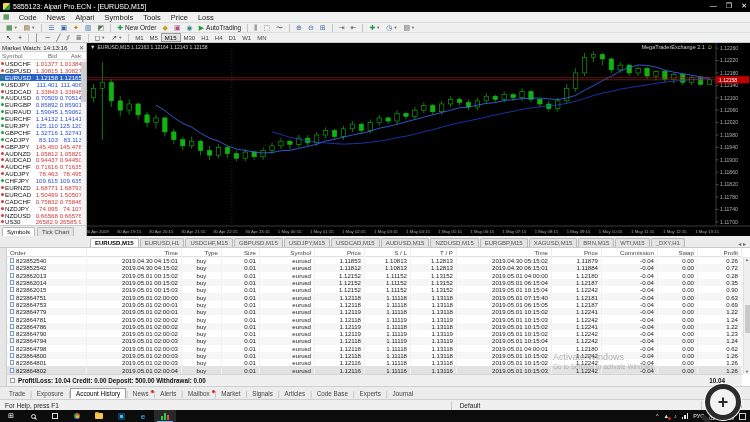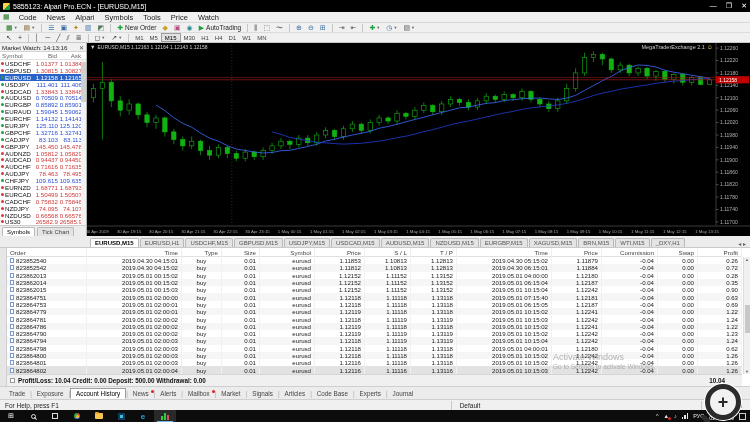--- a/index.html
+++ b/index.html
@@ -186,21 +186,21 @@
     <span>5855123: Alpari Pro.ECN - [EURUSD,M15]</span>
     <span class="wbtns">
       <span>—</span>
       <span>❐</span>
       <span>✕</span>
     </span>
   </div>
 
   <div class="menubar">
     <span class="mdi">▦</span>
-    <span id="menu-items"><span class="mitem">Code</span><span class="mitem">News</span><span class="mitem">Alpari</span><span class="mitem">Symbols</span><span class="mitem">Tools</span><span class="mitem">Price</span><span class="mitem">Watch</span></span>
+    <span id="menu-items"><span class="mitem">Code</span><span class="mitem">News</span><span class="mitem">Alpari</span><span class="mitem">Symbols</span><span class="mitem">Tools</span><span class="mitem">Price</span><span class="mitem">Loss</span></span>
   </div>
 
   <div class="toolbar1" id="toolbar-main">
       <span class="tbtn">
         <span style="color: rgb(45, 125, 45);">▦</span>
         <span class="dd">▼</span>
       </span>
       <span class="tbtn">
         <span style="color: rgb(138, 109, 59);">▤</span>
         <span class="dd">▼</span>

